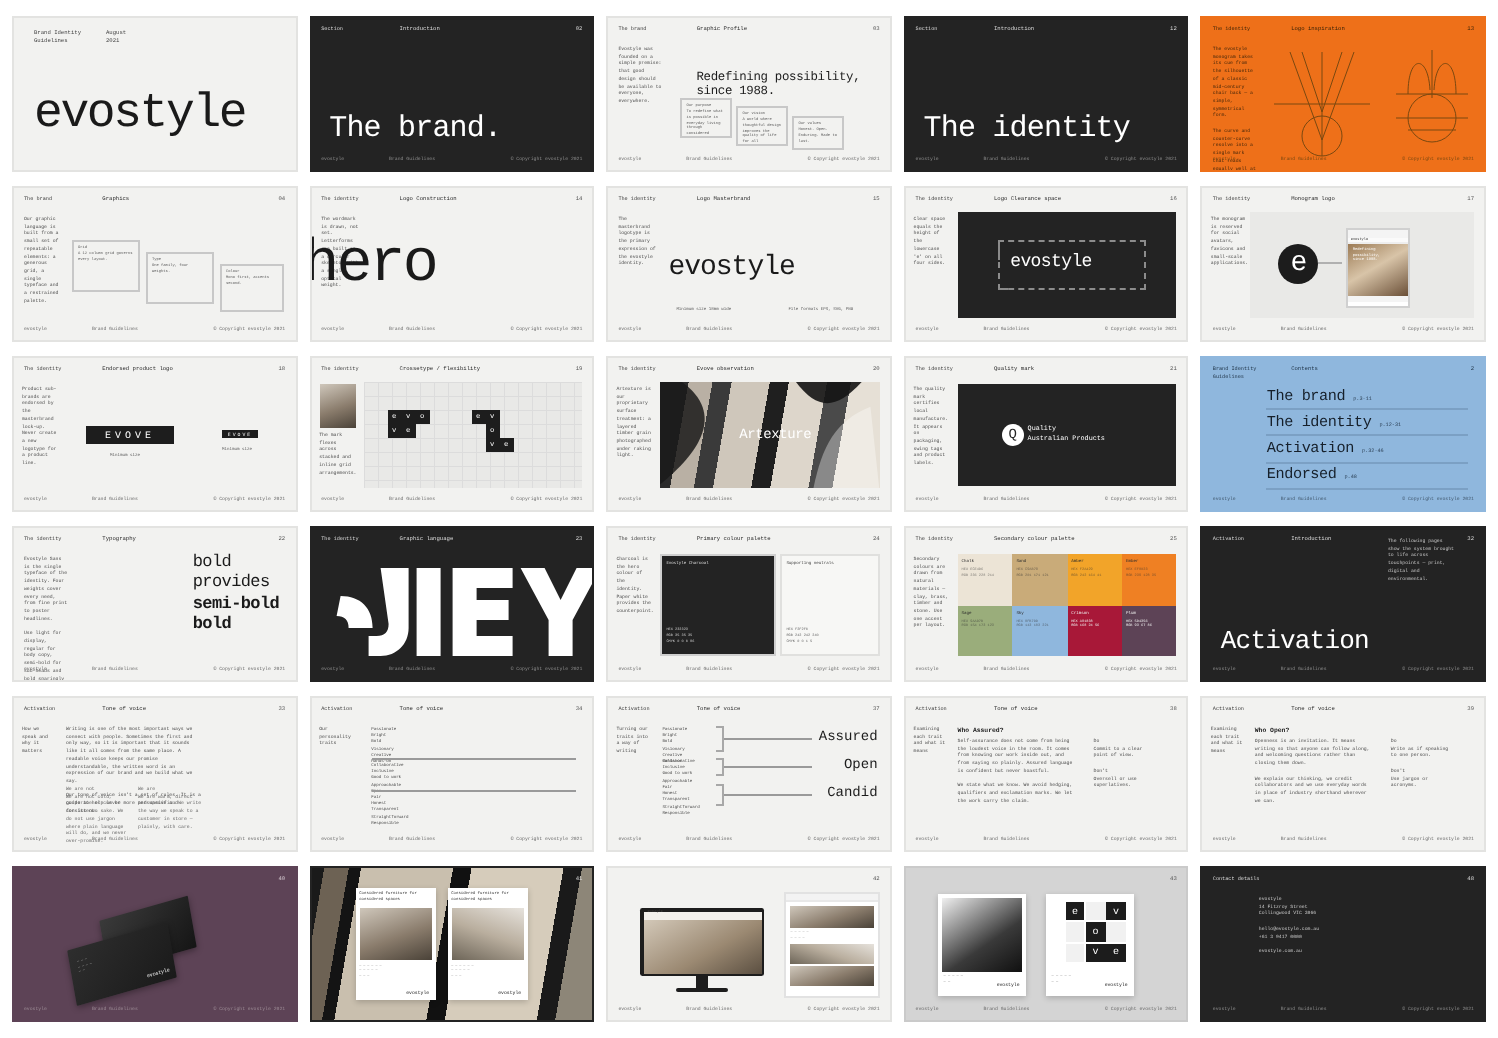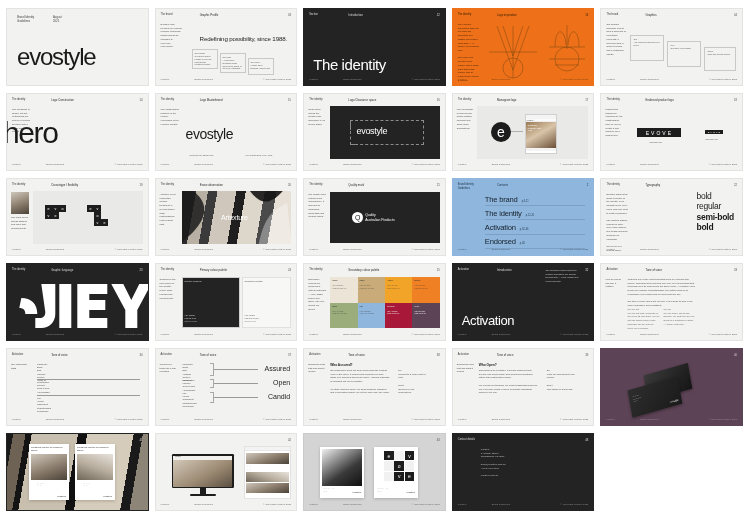--- a/index.html
+++ b/index.html
@@ -2,21 +2,21 @@
 <html><head>
 <meta charset="utf-8">
 <style>
   * { box-sizing: border-box; margin:0; padding:0; }
   html,body { width:749px; height:519px; overflow:hidden; background:#ffffff;
     font-family:"Liberation Sans", sans-serif; }
   .grid { width:749px; height:519px; padding:8px 6px; display:grid;
     grid-template-columns:repeat(5,1fr); grid-template-rows:repeat(6,1fr);
     column-gap:6px; row-gap:7px; }
   .slide { position:relative; overflow:hidden; background:#f2f2f0;
-    border:1px solid #e3e3e1; }
+    border:1px solid #e3e3e1;font-family:Liberation Mono, monospace; }
   .slide.dark { background:#232323; border-color:#232323; }
   .slide.orange { background:#ee7019; border-color:#ee7019; }
   .slide.blue { background:#8fb7dd; border-color:#8fb7dd; }
   .slide.plum { background:#5d4356; border-color:#5d4356; }
   .slide.gray { background:#d4d4d4; border-color:#cacaca; }
 
   
   .hdr { position:absolute; top:4px; left:5px; right:5px; height:9px;
     display:flex; align-items:flex-start; }
   .hdr .sec { font-size:2.6px; line-height:1.35; color:#3a3a3a; width:30%; white-space:pre-line; }
@@ -145,20 +145,33 @@
 <div class="grid">
 
   <div class="slide s-cover">
     <div class="meta">Brand Identity
 Guidelines</div>
     <div class="meta2">August
 2021</div>
     <div class="big">evostyle</div>
   </div>
 
+  <div class="slide dark s-divider">
+    <div class="hdr">
+      <div class="sec">Section</div>
+      <div class="ttl">Introduction</div>
+      <div class="pg">02</div>
+    </div>
+    <div class="big">The brand.</div>
+    <div class="ftr">
+      <span>evostyle</span>
+        <span>Brand Guidelines</span>
+        <span>© Copyright evostyle 2021</span>
+    </div>
+  </div>
 
   <div class="slide s-tagline">
     <div class="hdr">
       <div class="sec">The brand</div>
       <div class="ttl">Graphic Profile</div>
       <div class="pg">03</div>
     </div>
     <div class="copy" style="left:5px;top:14px;width:22px;">Evostyle was founded on a simple premise: that good design should be available to everyone, everywhere.</div>
     <div class="tag">Redefining possibility, since 1988.</div>
     <div class="box" style="left:36px;top:40px;width:26px;height:20px;">Our purpose
@@ -457,21 +470,21 @@
       <div class="ttl">Typography</div>
       <div class="pg">22</div>
     </div>
     <div class="copy" style="left:5px;top:14px;width:22px;">Evostyle Sans is the single typeface of the identity. Four weights cover every need, from fine print to poster headlines.
 
 Use light for display, regular for body copy, semi-bold for sub-heads and bold sparingly for emphasis.
 
 Never mix in a second family.</div>
     <div class="weights">
       <div class="w1">bold</div>
-      <div class="w2">regular</div>
+      <div class="w2">provides</div>
       <div class="w3">semi-bold</div>
       <div class="w4">bold</div>
     </div>
     <div class="ftr">
       <span>evostyle</span>
         <span>Brand Guidelines</span>
         <span>© Copyright evostyle 2021</span>
     </div>
   </div>
 

